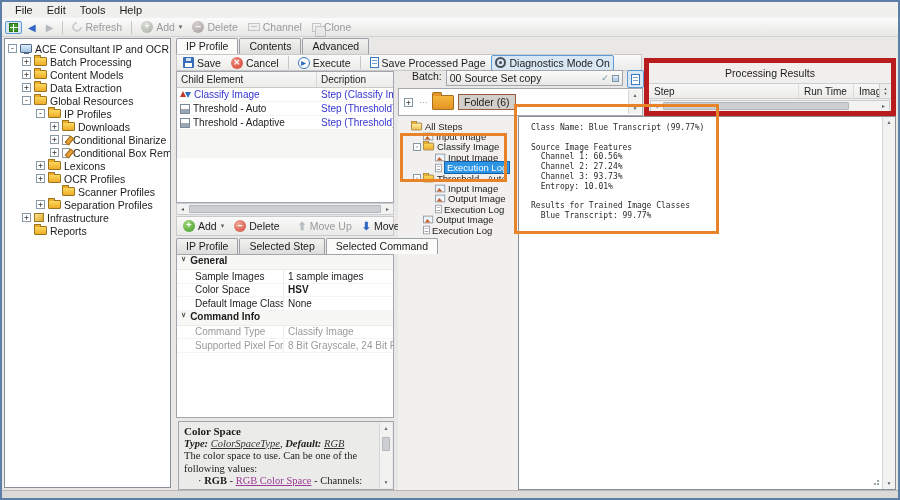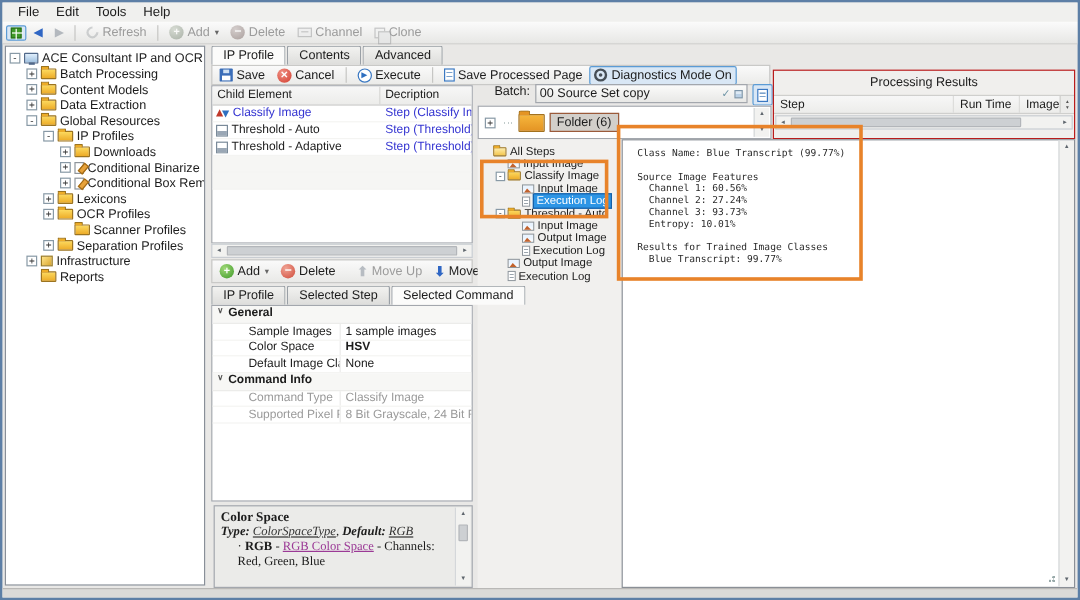--- a/index.html
+++ b/index.html
@@ -104,21 +104,21 @@
   #edit-toolbar{left:174px;top:214px;width:218px;height:20px;background:linear-gradient(#fafafa,#e9e9e7);border:1px solid #c9c9c7;display:flex;align-items:center;padding:0 2px;gap:2px;font-size:10.5px;}
 
   
   #selection-tabs{left:174px;top:236px;height:16px;}
 
   
   #property-panel{left:174px;top:252px;width:218px;height:164px;background:#fff;border:1px solid #a3a7ad;overflow:hidden;font-size:10px;}
   .psec{display:flex;align-items:flex-start;height:15px;background:#f7f7f5;border-bottom:1px solid #ececea;font-weight:bold;gap:4px;padding-left:4px;}
   .psec .chev{font-size:7px;color:#555;}
   .prow{display:flex;height:13.5px;align-items:center;border-bottom:1px solid #f4f4f2;}
-  .prow .pn{width:106px;padding-left:30px;overflow:hidden;white-space:nowrap;flex:none;}
+  .prow .pn{width:106px;padding-left:18px;overflow:hidden;white-space:nowrap;flex:none;}
   .prow .pv{flex:1;border-left:1px solid #ececea;padding-left:4px;overflow:hidden;white-space:nowrap;height:100%;display:flex;align-items:center;}
   .prow.muted .pn,.prow.muted .pv{color:#9a9a9a;}
   .pv.bold{font-weight:bold;}
 
   
   #help-panel{left:176px;top:419px;width:216px;height:69px;background:#ebebe9;border:1px solid #a3a7ad;overflow:hidden;font-family:"Liberation Serif",serif;font-size:10.5px;line-height:12.5px;}
   #help-inner{position:absolute;left:5px;top:3px;right:16px;bottom:0;overflow:hidden;}
   #help-title{font-weight:bold;font-size:11px;}
   .hlink{text-decoration:underline;color:#333;font-style:italic;}
   .hlink.visited{color:#9b3a96;font-style:normal;}
@@ -133,21 +133,21 @@
   .ico-minitable{width:7px;height:7px;border:1px solid #7d96ab;background:linear-gradient(#dce9f5 50%,#b9d0e6 50%);}
   #view-page-button{width:18px;height:18px;border:1px solid #5b9bd5;background:#d9e7f5;border-radius:2px;display:flex;align-items:center;justify-content:center;}
   #folder-box{left:396px;top:86px;width:245px;height:28px;background:#fff;border:1px solid #a3a7ad;display:flex;align-items:center;padding-left:5px;gap:4px;}
   .ico-bigfolder{width:22px;height:15px;background:linear-gradient(#f6b63c,#e49424);border:1px solid #a3711d;border-radius:1px;position:relative;}
   .ico-bigfolder::before{content:"";position:absolute;left:-1px;top:-4px;width:8px;height:3px;background:#e49424;border:1px solid #a3711d;border-bottom:none;border-radius:2px 2px 0 0;}
   #folder-node{background:#d2cfca;border:1px solid #9b5a3a;padding:1px 5px;font-size:10.5px;}
   #folder-vscroll{position:absolute;right:1px;top:1px;bottom:1px;width:13px;}
   .dashline{width:8px;height:1px;background:repeating-linear-gradient(90deg,#9aa 0 1px,transparent 1px 3px);}
 
   
-  #pr-panel{left:642px;top:56px;width:252px;height:58px;background:#f0efed;border:1px solid #b91c1c;overflow:hidden;}
+  #pr-panel{left:642px;top:56px;width:252px;height:58px;background:#f0efed;border:5px solid #b91c1c;overflow:hidden;}
   #pr-title{height:20px;display:flex;align-items:center;justify-content:center;font-size:10.5px;}
   #pr-head{position:relative;display:flex;height:16px;background:linear-gradient(#f7f7f7,#ececea);border-top:1px solid #cfcfcd;border-bottom:1px solid #cfcfcd;align-items:center;font-size:10px;}
   #pr-head .hcell{padding:0 5px;height:100%;display:flex;align-items:center;border-right:1px solid #dddddb;overflow:hidden;white-space:nowrap;}
   .spinner{position:absolute;right:0;top:0;width:12px;height:100%;border-left:1px solid #cfcfcd;display:flex;flex-direction:column;align-items:center;justify-content:center;font-size:4px;color:#555;line-height:5px;background:#ececea;}
   #pr-hscroll{margin:1px 1px 0 1px;height:12px;}
 
   
   #steps-panel{left:396px;top:114px;width:120px;height:374px;background:#f1f0ee;padding-top:5px;overflow:hidden;font-size:9.5px;}
   #steps-panel .tree-row{height:10.4px;font-size:9.5px;}
   #steps-panel .expander{width:8px;height:8px;font-size:7px;line-height:6px;margin-right:2px;}
@@ -425,20 +425,21 @@
 
 <div id="help-panel" class="abs">
   <div id="help-inner">
     <div id="help-title">Color Space</div>
     <div>
       <b><i><span>Type:</span></i></b>
       <span class="hlink">ColorSpaceType</span><i>,</i>
       <b><i><span>Default:</span></i></b>
       <span class="hlink">RGB</span>
     </div>
+    <div>The color space to use. Can be one of the following values:</div>
     <div style="padding-left:14px">
       ·&nbsp;<b>RGB</b> -
       <span class="hlink visited">RGB Color Space</span>
       <span>- Channels: Red, Green, Blue</span>
     </div>
   </div>
   <div id="help-vscroll" class="vscroll">
     <span class="sba">▲</span>
     <span class="vthumb"></span>
     <span class="sba" style="margin-top:auto">▼</span>

